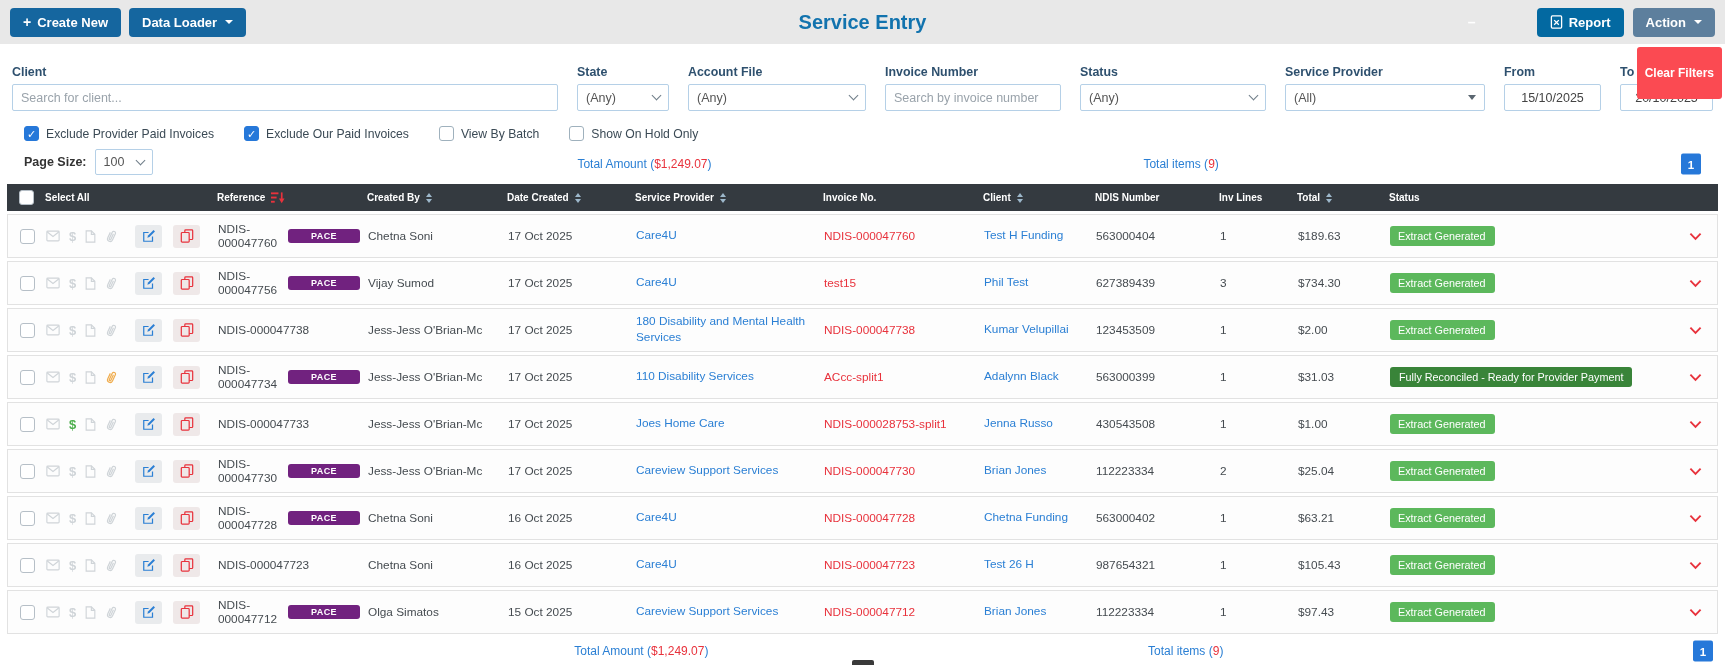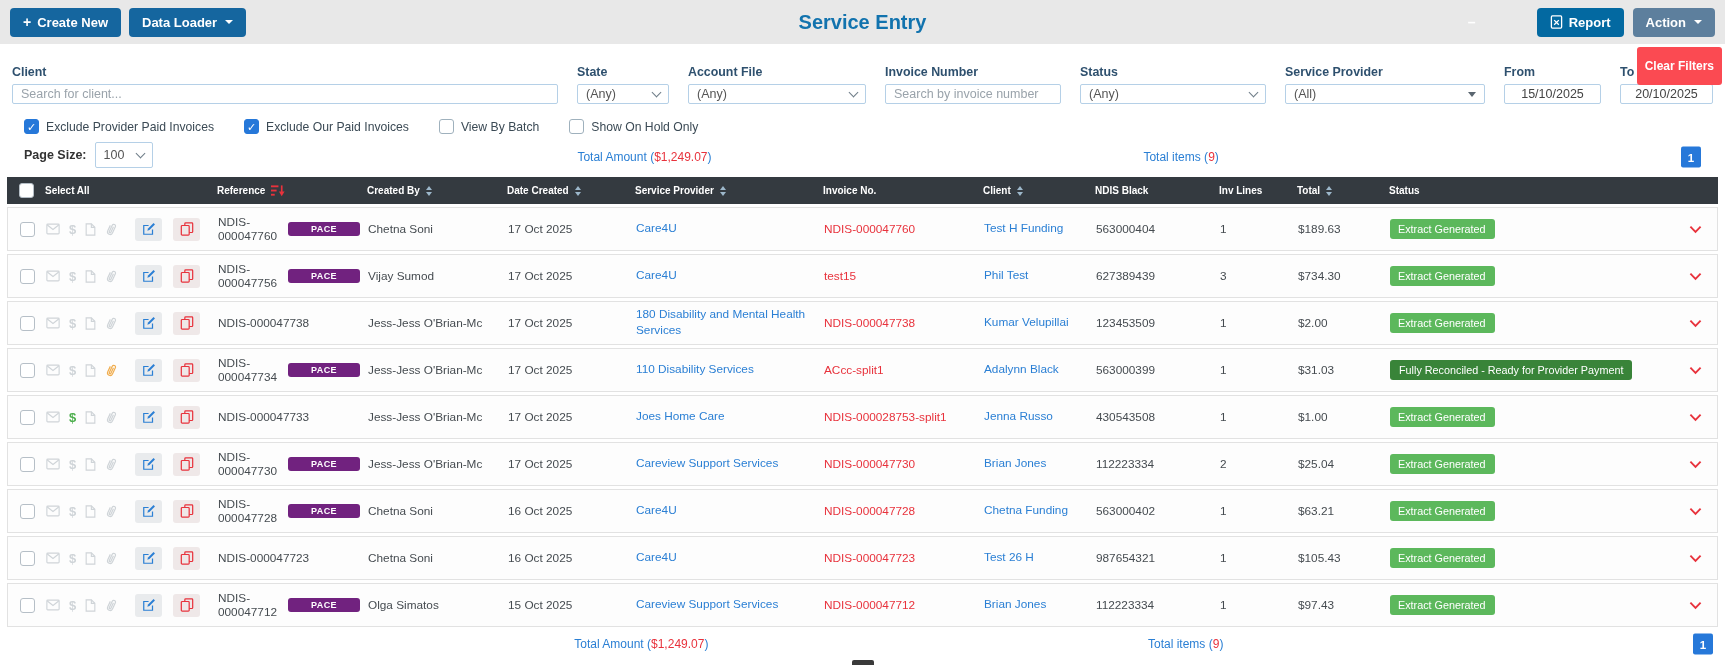--- a/index.html
+++ b/index.html
@@ -18,25 +18,25 @@
   .page-title{position:absolute;left:50%;transform:translateX(-50%);color:#1273ae;font-size:20px;font-weight:700;}
   .topbar-right{margin-left:auto;display:flex;align-items:center;gap:9px;}
   .window-dash{color:#fff;font-weight:700;font-size:14px;margin-right:52px;}
   .btn-report{background:#0369a1;}
   .btn-action{background:#5d7f9d;}
   .caret{display:inline-block;width:0;height:0;border-left:4px solid transparent;border-right:4px solid transparent;border-top:4px solid #fff;margin-left:2px;}
   .plus{font-weight:700;font-size:14px;line-height:10px;}
   
   .filter-panel{background:#fff;padding:9px 12px 0;position:relative;}
   .clear-filters{position:absolute;top:3px;right:3px;background:#fb4a52;color:#fff;font-size:12px;font-weight:600;
-       padding:12px 8px;border-radius:3px;border:none;cursor:pointer;font-family:inherit;}
+       padding:19px 8px;border-radius:3px;border:none;cursor:pointer;font-family:inherit;}
   .filter-row{display:flex;gap:19px;align-items:flex-end;margin-top:12px;}
   .field{display:flex;flex-direction:column;gap:5px;}
   .field label{font-size:12.4px;font-weight:700;color:#2e506e;}
-  .field input,.selectbox{height:20px;border:1px solid #b5d0e7;border-radius:2px;background:#fff;
+  .field input,.selectbox{height:27px;border:1px solid #b5d0e7;border-radius:2px;background:#fff;
        font-size:12.5px;color:#555;padding:0 8px;font-family:inherit;outline:none;width:100%;}
   .field input::placeholder{color:#9aa3ab;}
   .selectbox{display:flex;align-items:center;justify-content:space-between;cursor:pointer;}
   .chevron-thin{width:7px;height:7px;border-right:1.5px solid #6f7d88;border-bottom:1.5px solid #6f7d88;
        transform:rotate(45deg);margin-top:-4px;flex:none;}
   .caret-solid{width:0;height:0;border-left:4px solid transparent;border-right:4px solid transparent;border-top:5px solid #5a6670;flex:none;}
   .f-client{flex:1;} .f-state{width:92px;} .f-account{width:178px;} .f-invoice{width:176px;}
   .f-status{width:186px;} .f-provider{width:200px;} .f-from{width:97px;} .f-to{width:93px;}
   .f-from input,.f-to input{text-align:center;color:#444;}
   
@@ -246,21 +246,21 @@
         <span>Invoice No.</span>
       </div>
       <div class="hcell">
         <span>Client</span>
         <span class="sort">
           <i class="up"></i>
           <i class="dn"></i>
         </span>
       </div>
       <div class="hcell">
-        <span>NDIS Black</span>
+        <span>NDIS Number</span>
       </div>
       <div class="hcell">
         <span>Inv Lines</span>
       </div>
       <div class="hcell">
         <span>Total</span>
         <span class="sort">
           <i class="up"></i>
           <i class="dn"></i>
         </span>

